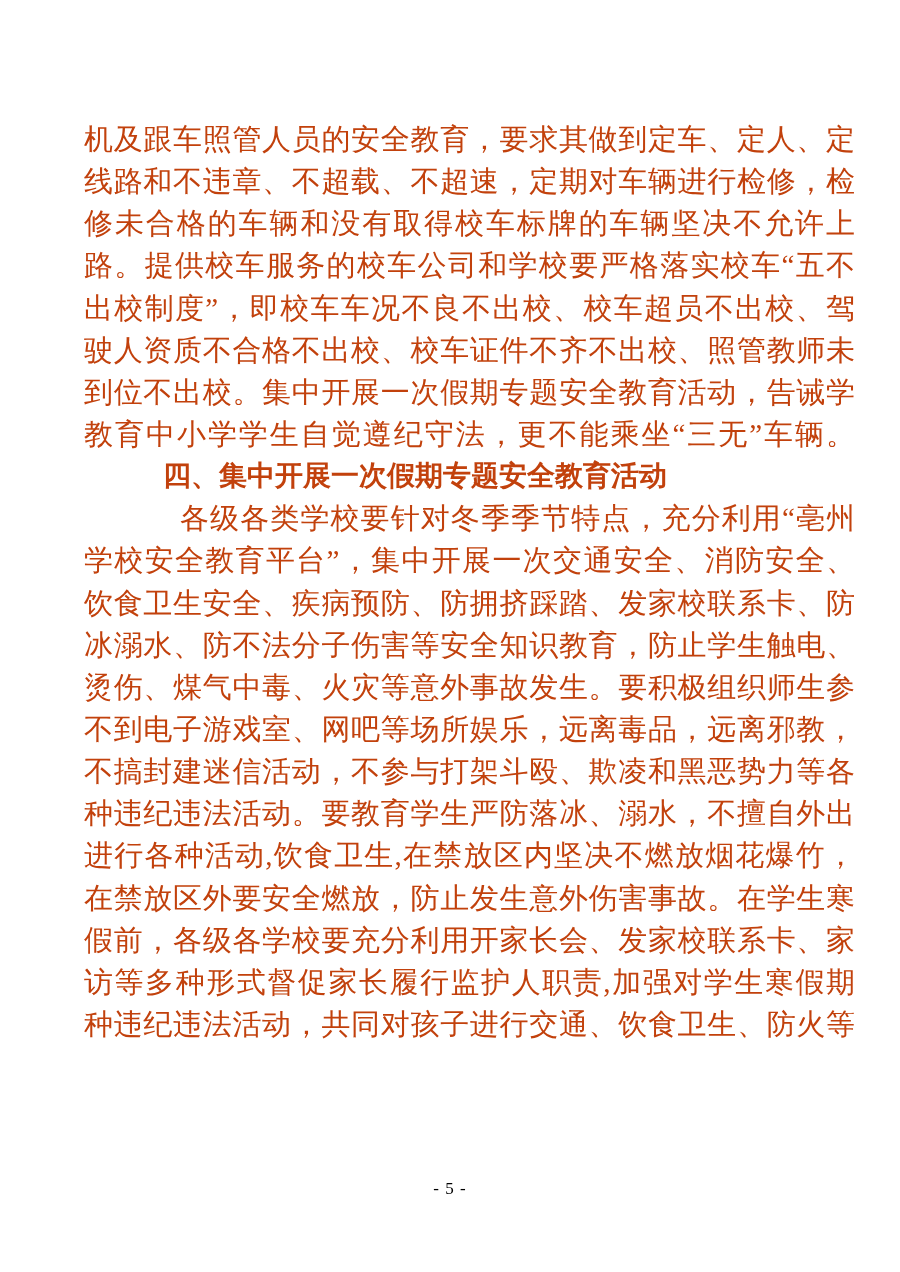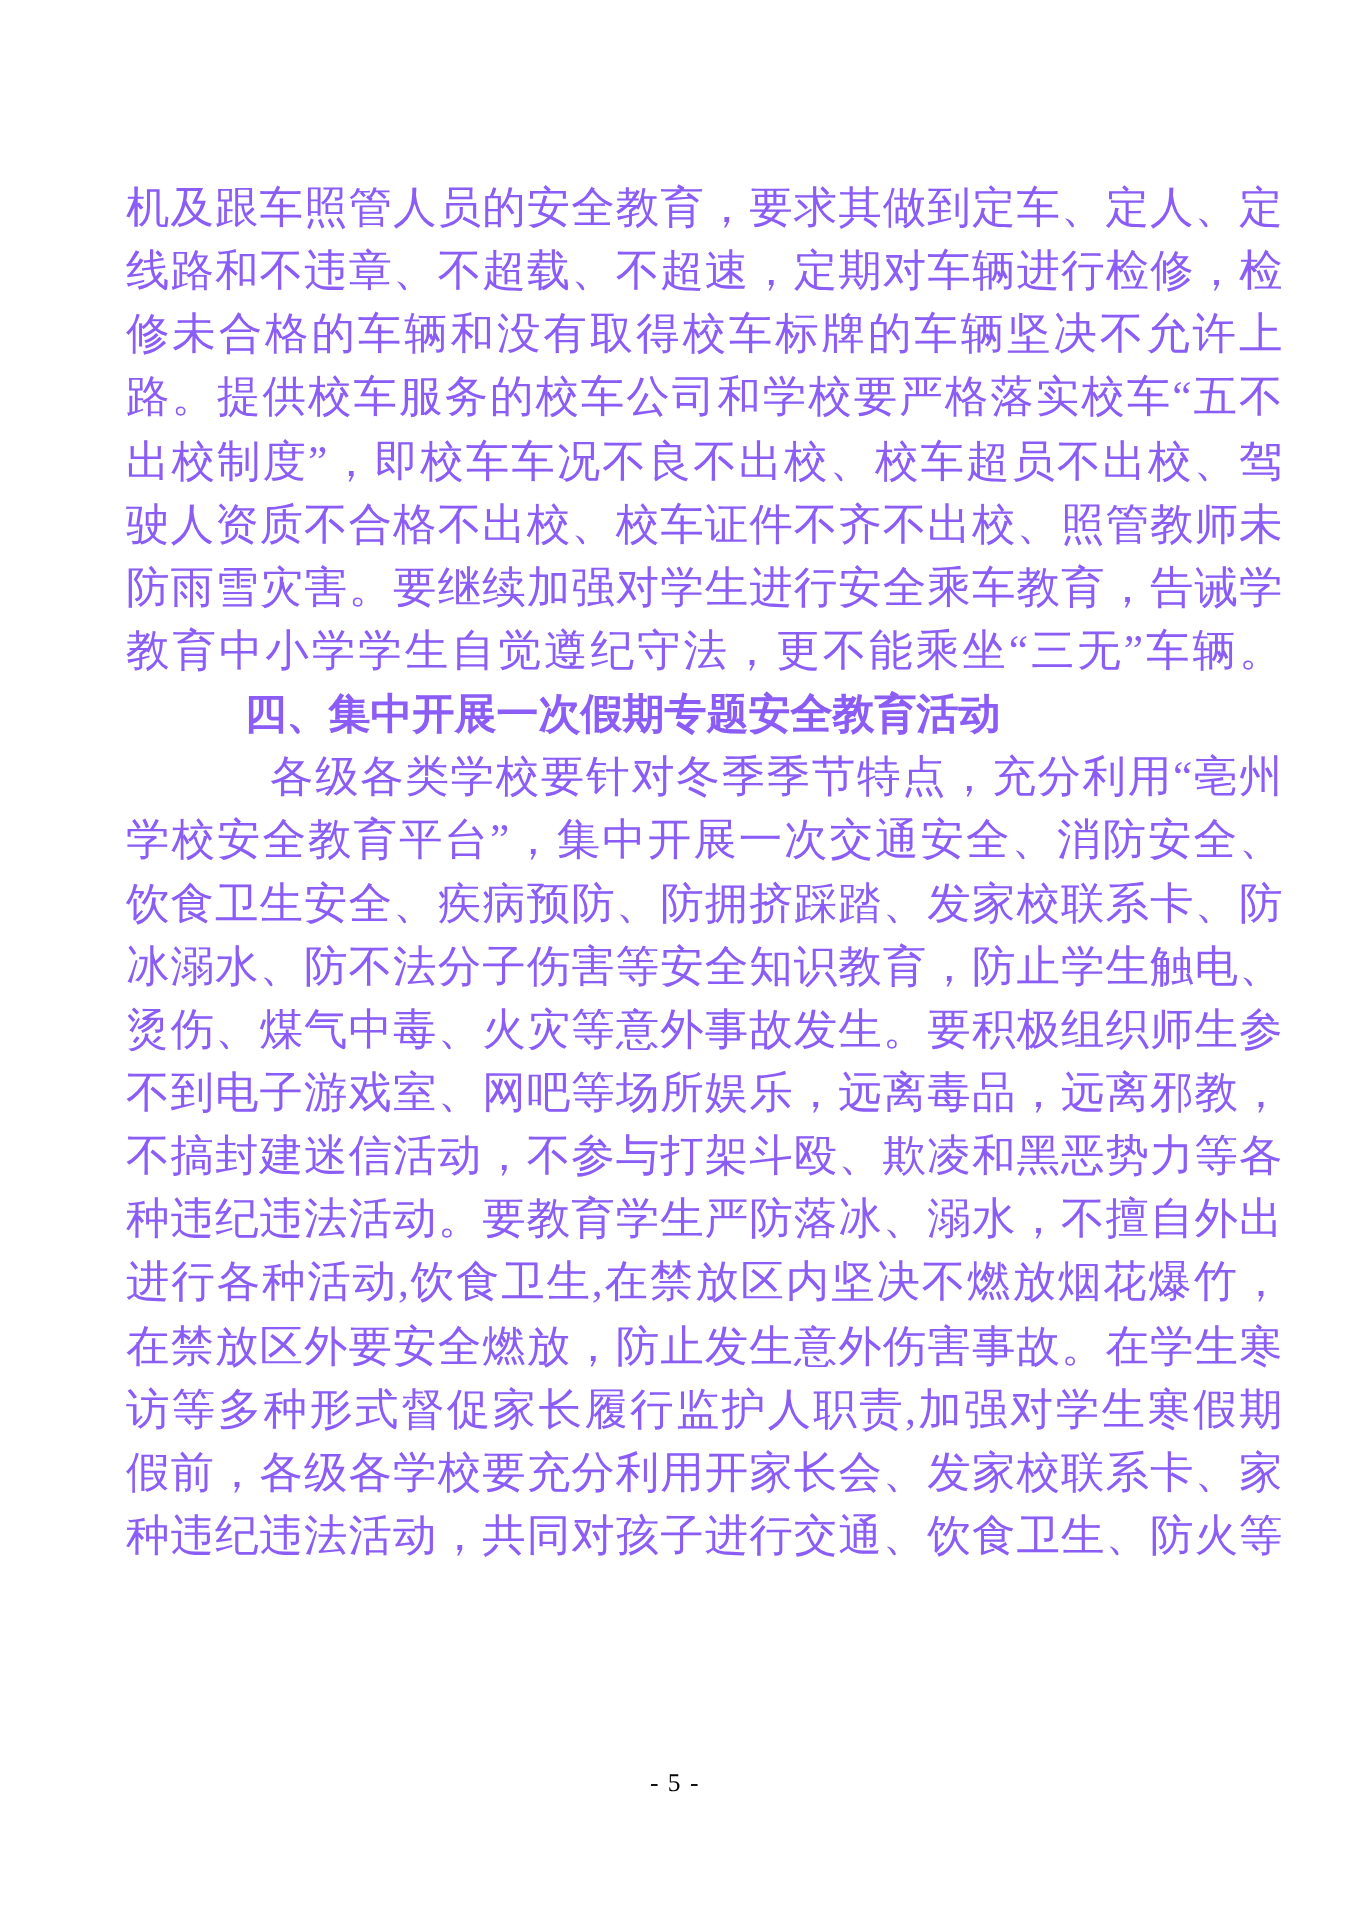--- a/index.html
+++ b/index.html
@@ -16,21 +16,21 @@
   }
   .text-block {
     position: absolute;
     left: 84px;
     top: 118px;
     width: 771px;
   }
   .line {
     font-family: "Liberation Serif", "DejaVu Serif", serif;
     font-size: 29px;
-    color: #8b5cf6;
+    color: #c2410c;
     height: 42.15px;
     line-height: 42.15px;
     text-align: justify;
     text-align-last: justify;
     overflow: hidden;
   }
   .line.heading {
     font-family: "Liberation Sans", "DejaVu Sans", sans-serif;
     font-weight: bold;
     font-size: 28px;
@@ -60,31 +60,31 @@
 <body>
 
 <div class="page">
   <div class="text-block">
     <div class="line">机及跟车照管人员的安全教育，要求其做到定车、定人、定</div>
     <div class="line">线路和不违章、不超载、不超速，定期对车辆进行检修，检</div>
     <div class="line">修未合格的车辆和没有取得校车标牌的车辆坚决不允许上</div>
     <div class="line">路。提供校车服务的校车公司和学校要严格落实校车“五不</div>
     <div class="line">出校制度”，即校车车况不良不出校、校车超员不出校、驾</div>
     <div class="line">驶人资质不合格不出校、校车证件不齐不出校、照管教师未</div>
-    <div class="line">防雨雪灾害。要继续加强对学生进行安全乘车教育，告诫学</div>
+    <div class="line">到位不出校。集中开展一次假期专题安全教育活动，告诫学</div>
     <div class="line">教育中小学学生自觉遵纪守法，更不能乘坐“三无”车辆。</div>
     <div class="line heading">四、集中开展一次假期专题安全教育活动</div>
     <div class="line indent">各级各类学校要针对冬季季节特点，充分利用“亳州市</div>
     <div class="line">学校安全教育平台”，集中开展一次交通安全、消防安全、</div>
     <div class="line">饮食卫生安全、疾病预防、防拥挤踩踏、发家校联系卡、防滑</div>
     <div class="line">冰溺水、防不法分子伤害等安全知识教育，防止学生触电、</div>
     <div class="line">烫伤、煤气中毒、火灾等意外事故发生。要积极组织师生参</div>
     <div class="line">不到电子游戏室、网吧等场所娱乐，远离毒品，远离邪教，</div>
     <div class="line">不搞封建迷信活动，不参与打架斗殴、欺凌和黑恶势力等各</div>
     <div class="line">种违纪违法活动。要教育学生严防落冰、溺水，不擅自外出</div>
     <div class="line">进行各种活动,饮食卫生,在禁放区内坚决不燃放烟花爆竹，</div>
     <div class="line">在禁放区外要安全燃放，防止发生意外伤害事故。在学生寒</div>
+    <div class="line">假前，各级各学校要充分利用开家长会、发家校联系卡、家</div>
     <div class="line">访等多种形式督促家长履行监护人职责,加强对学生寒假期</div>
-    <div class="line">假前，各级各学校要充分利用开家长会、发家校联系卡、家</div>
     <div class="line">种违纪违法活动，共同对孩子进行交通、饮食卫生、防火等方</div>
   </div>
   <div class="footer">- 5 -</div>
 </div>
 
 </body></html>

